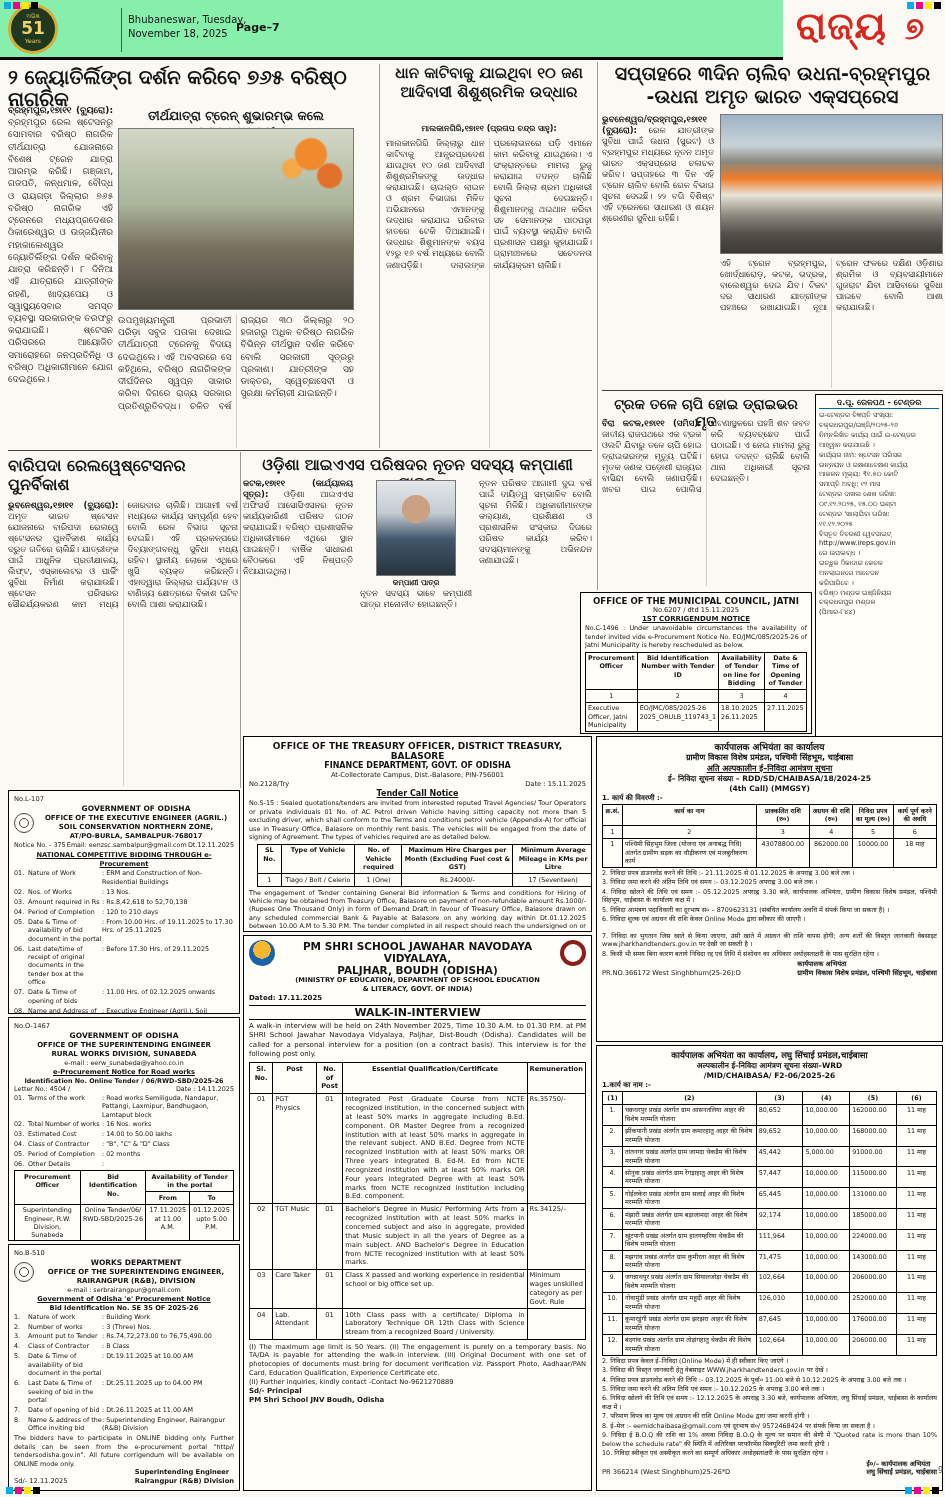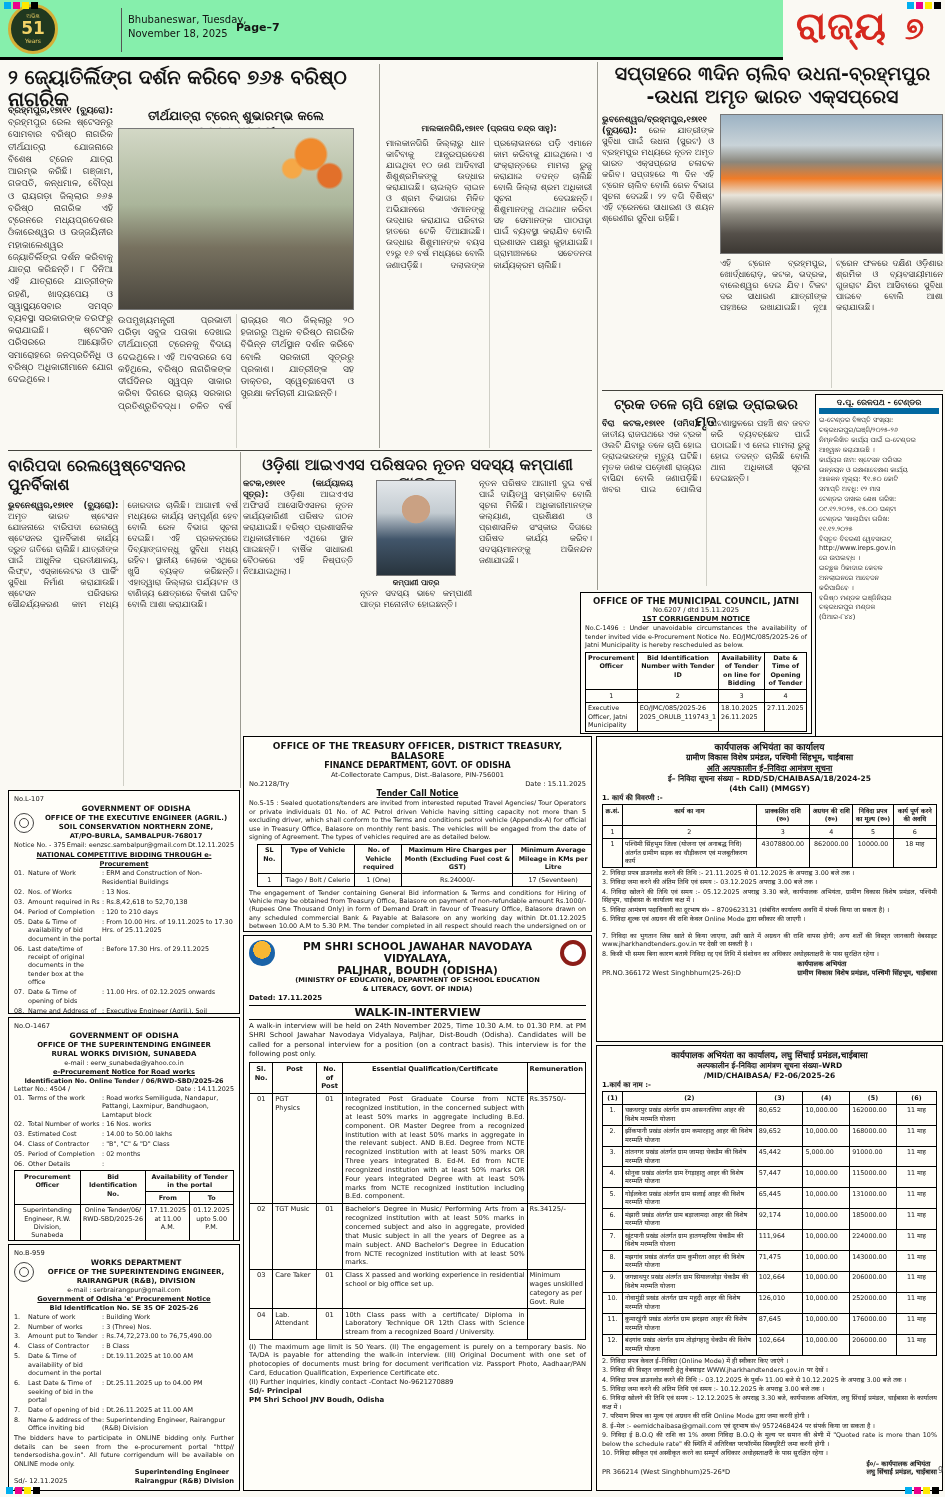--- a/index.html
+++ b/index.html
@@ -100,20 +100,21 @@
     <span class="dateline">ବ୍ରହ୍ମପୁର,୧୭ା୧୧ (ବ୍ୟୁରୋ):</span>
     <span>ବ୍ରହ୍ମପୁର ରେଲ ଷ୍ଟେସନରୁ ସୋମବାର ବରିଷ୍ଠ ନାଗରିକ ତୀର୍ଥଯାତ୍ରା ଯୋଜନାରେ ବିଶେଷ ଟ୍ରେନ ଯାତ୍ରା ଆରମ୍ଭ କରିଛି। ଗଞ୍ଜାମ, ଗଜପତି, କନ୍ଧମାଳ, ବୌଦ୍ଧ ଓ ରାୟଗଡ଼ା ଜିଲ୍ଲାର ୭୬୫ ବରିଷ୍ଠ ନାଗରିକ ଏହି ଟ୍ରେନରେ ମଧ୍ୟପ୍ରଦେଶର ଓଁକାରେଶ୍ୱର ଓ ଉଜ୍ଜୟିନୀର ମହାକାଲେଶ୍ୱର ଜ୍ୟୋତିର୍ଲିଙ୍ଗ ଦର୍ଶନ କରିବାକୁ ଯାତ୍ରା କରିଛନ୍ତି। ୮ ଦିନିଆ ଏହି ଯାତ୍ରାରେ ଯାତ୍ରୀଙ୍କ ରହଣି, ଖାଦ୍ୟପେୟ ଓ ସ୍ୱାସ୍ଥ୍ୟସେବାର ସମସ୍ତ ବ୍ୟବସ୍ଥା ସରକାରଙ୍କ ତରଫରୁ କରାଯାଇଛି। ଷ୍ଟେସନ ପରିସରରେ ଆୟୋଜିତ ସମାରୋହରେ ଜନପ୍ରତିନିଧି ଓ ବରିଷ୍ଠ ଅଧିକାରୀମାନେ ଯୋଗ ଦେଇଥିଲେ।</span>
   </div>
   <div class="abs b c" style="left:118px;top:108px;width:236px;font-size:12.5px">ତୀର୍ଥଯାତ୍ରା ଟ୍ରେନ୍ ଶୁଭାରମ୍ଭ କଲେ ଉପମୁଖ୍ୟମନ୍ତ୍ରୀ</div>
   <div class="abs photo photo-jyoti" style="left:118px;top:128px;width:236px;height:182px"></div>
   <div class="abs f9 j cols2" style="left:118px;top:314px;width:236px;height:134px;overflow:hidden">
     <span>ଉପମୁଖ୍ୟମନ୍ତ୍ରୀ ପ୍ରଭାତୀ ପରିଡ଼ା ସବୁଜ ପତାକା ଦେଖାଇ ତୀର୍ଥଯାତ୍ରୀ ଟ୍ରେନକୁ ବିଦାୟ ଦେଇଥିଲେ। ଏହି ଅବସରରେ ସେ କହିଥିଲେ, ବରିଷ୍ଠ ନାଗରିକଙ୍କ ଦୀର୍ଘଦିନର ସ୍ୱପ୍ନ ସାକାର କରିବା ଦିଗରେ ରାଜ୍ୟ ସରକାର ପ୍ରତିଶ୍ରୁତିବଦ୍ଧ।</span>
     <span>ଚଳିତ ବର୍ଷ ରାଜ୍ୟର ୩୦ ଜିଲ୍ଲାରୁ ୨୦ ହଜାରରୁ ଅଧିକ ବରିଷ୍ଠ ନାଗରିକ ବିଭିନ୍ନ ତୀର୍ଥସ୍ଥାନ ଦର୍ଶନ କରିବେ ବୋଲି ସରକାରୀ ସୂତ୍ରରୁ ପ୍ରକାଶ। ଯାତ୍ରୀଙ୍କ ସହ ଡାକ୍ତର, ସ୍ୱେଚ୍ଛାସେବୀ ଓ ସୁରକ୍ଷା କର୍ମଚାରୀ ଯାଇଛନ୍ତି।</span>
   </div>
 
+  <div class="abs b c" style="left:386px;top:64px;width:206px;font-size:15px;line-height:1.25">ଧାନ କାଟିବାକୁ ଯାଇଥିବା ୧୦ ଜଣ ଆଦିବାସୀ ଶିଶୁଶ୍ରମିକ ଉଦ୍ଧାର</div>
   <div class="abs c f8 b" style="left:386px;top:124px;width:206px">ମାଲକାନଗିରି,୧୭ା୧୧ (ପ୍ରତାପ ଚନ୍ଦ୍ର ସାହୁ):</div>
   <div class="abs f85 j cols2" style="left:386px;top:138px;width:206px;height:310px;overflow:hidden">
     <span>ମାଲକାନଗିରି ଜିଲ୍ଲାରୁ ଧାନ କାଟିବାକୁ ଆନ୍ଧ୍ରପ୍ରଦେଶ ଯାଇଥିବା ୧୦ ଜଣ ଆଦିବାସୀ ଶିଶୁଶ୍ରମିକଙ୍କୁ ଉଦ୍ଧାର କରାଯାଇଛି। ଚାଇଲ୍ଡ ଲାଇନ ଓ ଶ୍ରମ ବିଭାଗର ମିଳିତ ଅଭିଯାନରେ ଏମାନଙ୍କୁ ଉଦ୍ଧାର କରାଯାଇ ପରିବାର ହାତରେ ଟେକି ଦିଆଯାଇଛି। ଉଦ୍ଧାର ଶିଶୁମାନଙ୍କ ବୟସ ୧୨ରୁ ୧୬ ବର୍ଷ ମଧ୍ୟରେ ବୋଲି ଜଣାପଡ଼ିଛି।</span>
     <span>ଦଲାଲଙ୍କ ପ୍ରଲୋଭନରେ ପଡ଼ି ଏମାନେ କାମ କରିବାକୁ ଯାଇଥିଲେ। ଏ ସଂକ୍ରାନ୍ତରେ ମାମଲା ରୁଜୁ କରାଯାଇ ତଦନ୍ତ ଚାଲିଛି ବୋଲି ଜିଲ୍ଲା ଶ୍ରମ ଅଧିକାରୀ ସୂଚନା ଦେଇଛନ୍ତି। ଶିଶୁମାନଙ୍କୁ ଥଇଥାନ କରିବା ସହ ସେମାନଙ୍କ ପାଠପଢ଼ା ପାଇଁ ବ୍ୟବସ୍ଥା କରାଯିବ ବୋଲି ପ୍ରଶାସନ ପକ୍ଷରୁ କୁହାଯାଇଛି। ଗ୍ରାମାଞ୍ଚଳରେ ସଚେତନତା କାର୍ଯ୍ୟକ୍ରମ ଚାଲିଛି।</span>
   </div>
 
   <div class="abs b c" style="left:602px;top:62px;width:341px;font-size:19px;line-height:1.2">
     <div>ସପ୍ତାହରେ ୩ଦିନ ଚାଲିବ ଉଧନା-ବ୍ରହ୍ମପୁର</div>
     <div>-ଉଧନା ଅମୃତ ଭାରତ ଏକ୍ସପ୍ରେସ</div>
   </div>
@@ -128,21 +129,21 @@
   </div>
 
   <div class="abs b c" style="left:602px;top:396px;width:208px;font-size:14px">ଟ୍ରକ ତଳେ ଚାପି ହୋଇ ଡ୍ରାଇଭର ମୃତ</div>
   <div class="abs f85 j cols2" style="left:602px;top:418px;width:208px;height:168px;overflow:hidden">
     <span class="dateline">ବିରା କଟକ,୧୭ା୧୧ (ସମିସ):</span>
     <span>ଜାତୀୟ ରାଜପଥରେ ଏକ ଟ୍ରକ ଓଲଟି ଯିବାରୁ ତଳେ ଚାପି ହୋଇ ଡ୍ରାଇଭରଙ୍କ ମୃତ୍ୟୁ ଘଟିଛି। ମୃତକ ଜଣକ ପଡ଼ୋଶୀ ରାଜ୍ୟର ବାସିନ୍ଦା ବୋଲି ଜଣାପଡ଼ିଛି।</span>
     <span>ଖବର ପାଇ ପୋଲିସ ଘଟଣାସ୍ଥଳରେ ପହଞ୍ଚି ଶବ ଜବତ କରି ବ୍ୟବଚ୍ଛେଦ ପାଇଁ ପଠାଇଛି। ଏ ନେଇ ମାମଲା ରୁଜୁ ହୋଇ ତଦନ୍ତ ଚାଲିଛି ବୋଲି ଥାନା ଅଧିକାରୀ ସୂଚନା ଦେଇଛନ୍ତି।</span>
   </div>
 
   <div class="abs box" style="left:815px;top:394px;width:128px;height:346px;padding:3px">
-    <div class="b c f8" style="border-bottom:6px solid #0369a1;margin-bottom:2px">ଦ.ପୂ. ରେଳପଥ - ଟେଣ୍ଡର</div>
+    <div class="b c f8" style="border-bottom:1px solid #0369a1;margin-bottom:2px">ଦ.ପୂ. ରେଳପଥ - ଟେଣ୍ଡର</div>
     <div class="f65">
         <div class="rail-line">ଇ-ଟେଣ୍ଡର ବିଜ୍ଞପ୍ତି ସଂଖ୍ୟା:</div>
         <div class="rail-line">ଚକ୍ରଧରପୁର/ଇଞ୍ଜି/୨୦୨୫-୨୬</div>
         <div class="rail-line">ନିମ୍ନଲିଖିତ କାର୍ଯ୍ୟ ପାଇଁ ଇ-ଟେଣ୍ଡର</div>
         <div class="rail-line">ଆହ୍ୱାନ କରାଯାଉଛି ।</div>
         <div class="rail-line">କାର୍ଯ୍ୟର ନାମ: ଷ୍ଟେସନ ପରିସର</div>
         <div class="rail-line">ଉନ୍ନୟନ ଓ ରକ୍ଷଣାବେକ୍ଷଣ କାର୍ଯ୍ୟ</div>
         <div class="rail-line">ଆକଳନ ମୂଲ୍ୟ: ₹୧.୫୦ କୋଟି</div>
         <div class="rail-line">ସମାପ୍ତି ଅବଧି: ୧୨ ମାସ</div>
         <div class="rail-line">ଟେଣ୍ଡର ଦାଖଲ ଶେଷ ତାରିଖ:</div>
@@ -388,21 +389,21 @@
         <td>Online Tender/06/ RWD-SBD/2025-26</td>
         <td>17.11.2025 at 11.00 A.M.</td>
         <td>01.12.2025 upto 5.00 P.M.</td>
       </tr>
     </tbody>
       </table>
 
   </div>
 
   <div class="abs box" style="left:8px;top:1244px;width:232px;height:247px">
-    <div class="r f65">No.B-959</div>
+    <div class="r f65">No.B-510</div>
     <div style="display:flex;gap:4px;align-items:center">
       <div class="emblem"></div>
       <div class="c" style="flex:1">
         <div class="b f75">WORKS DEPARTMENT</div>
         <div class="b f7">OFFICE OF THE SUPERINTENDING ENGINEER,</div>
         <div class="b f7">RAIRANGPUR (R&amp;B), DIVISION</div>
       </div>
     </div>
     <div class="c f6">e-mail : serbrairangpur@gmail.com</div>
     <div class="b c f65" style="text-decoration:underline">Government of Odisha 'e' Procurement Notice</div>

